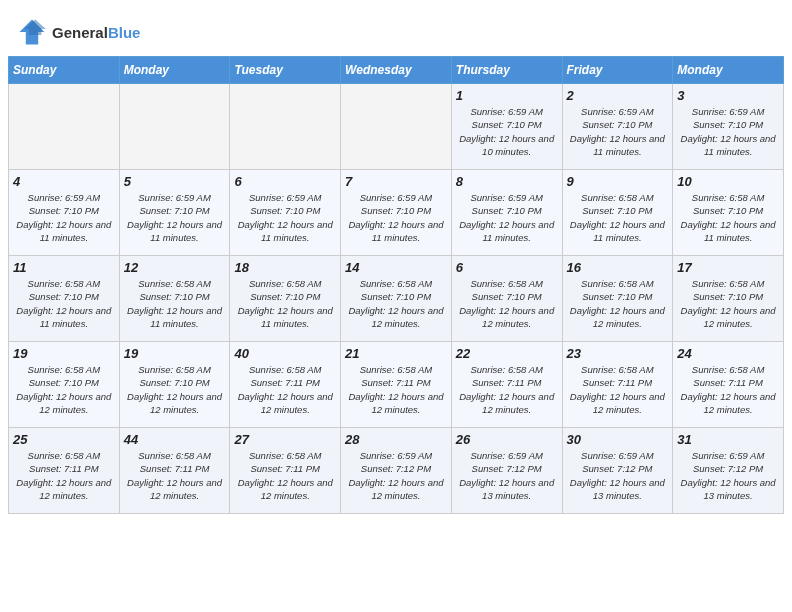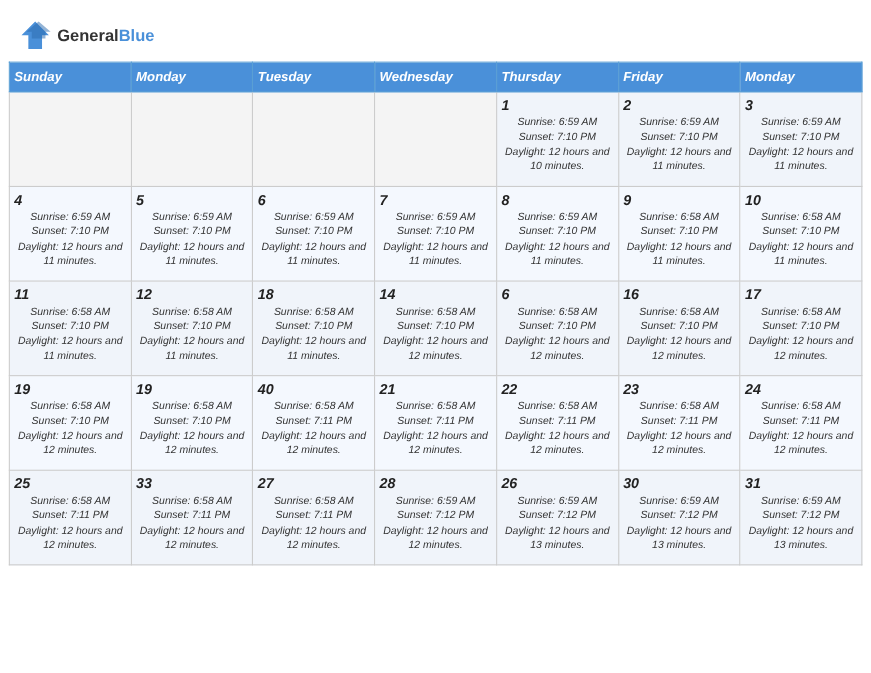--- a/index.html
+++ b/index.html
@@ -238,21 +238,21 @@
         </tr>
         <tr class="alt-row">
           <td>
             <div class="day-num">25</div>
             <div class="day-info">Sunrise: 6:58 AM
 Sunset: 7:11 PM
 Daylight: 12 hours
 and 12 minutes.</div>
           </td>
           <td>
-            <div class="day-num">33</div>
+            <div class="day-num">44</div>
             <div class="day-info">Sunrise: 6:58 AM
 Sunset: 7:11 PM
 Daylight: 12 hours
 and 12 minutes.</div>
           </td>
           <td>
             <div class="day-num">27</div>
             <div class="day-info">Sunrise: 6:58 AM
 Sunset: 7:11 PM
 Daylight: 12 hours

